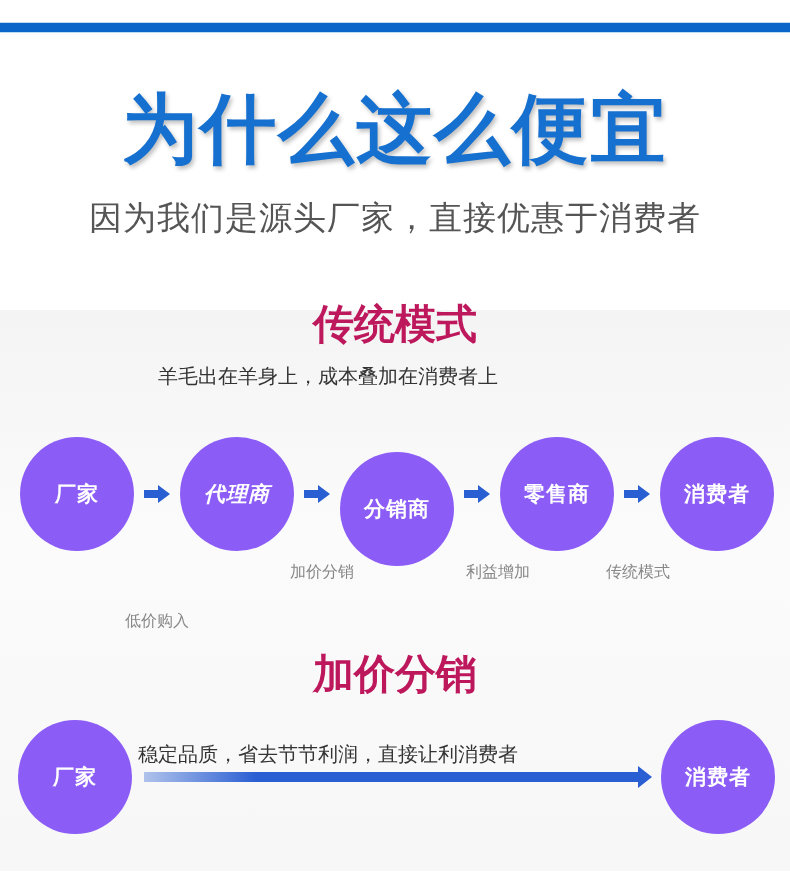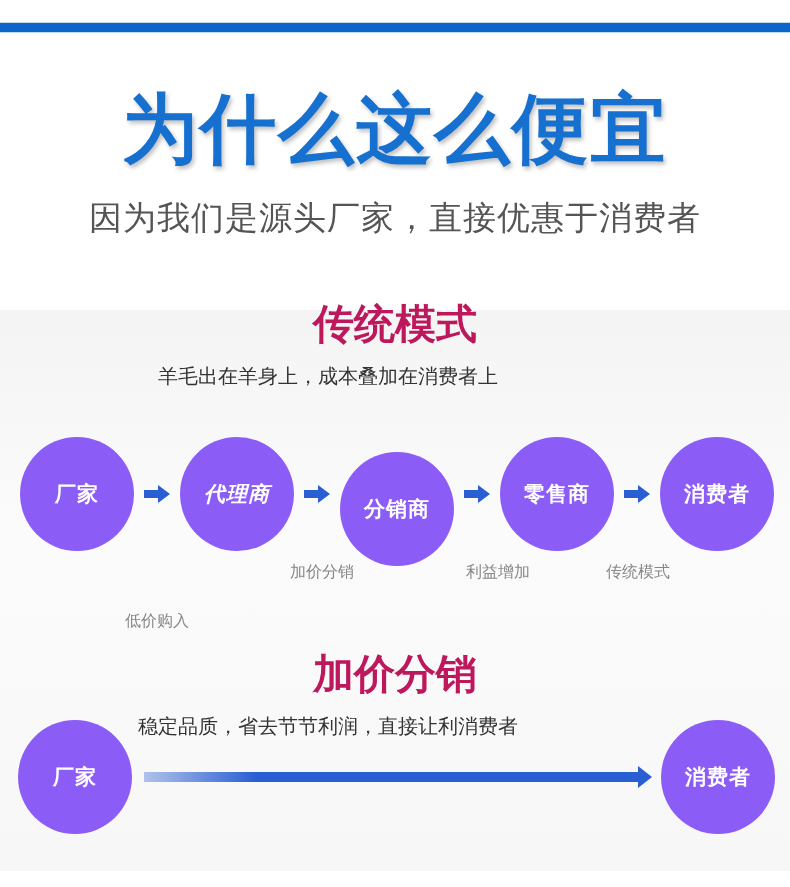--- a/index.html
+++ b/index.html
@@ -92,21 +92,21 @@
 <div class="circle" style="left:660px; top:437px;">
   <span>消费者</span>
 </div>
 
 <div class="step-label" style="left:97px; top:573px;margin-top:37px;">低价购入</div>
 <div class="step-label" style="left:262px; top:561px;">加价分销</div>
 <div class="step-label" style="left:438px; top:561px;">利益增加</div>
 <div class="step-label" style="left:578px; top:561px;">传统模式</div>
 
 <div class="section-title" style="top:648px;">加价分销</div>
-<div class="section-sub" style="top:712px;">稳定品质，省去节节利润，直接让利消费者</div>
+<div class="section-sub" style="top:740px;">稳定品质，省去节节利润，直接让利消费者</div>
 
 <div class="circle" style="left:18px; top:720px;">
   <span>厂家</span>
 </div>
 
 <svg class="long-arrow" viewBox="0 0 508 22">
   <defs>
     <linearGradient id="arrowGrad" x1="0" y1="0" x2="1" y2="0">
       <stop offset="0" stop-color="#2a5fd3" stop-opacity="0.35"></stop>
       <stop offset="0.22" stop-color="#2a5fd3" stop-opacity="1"></stop>

